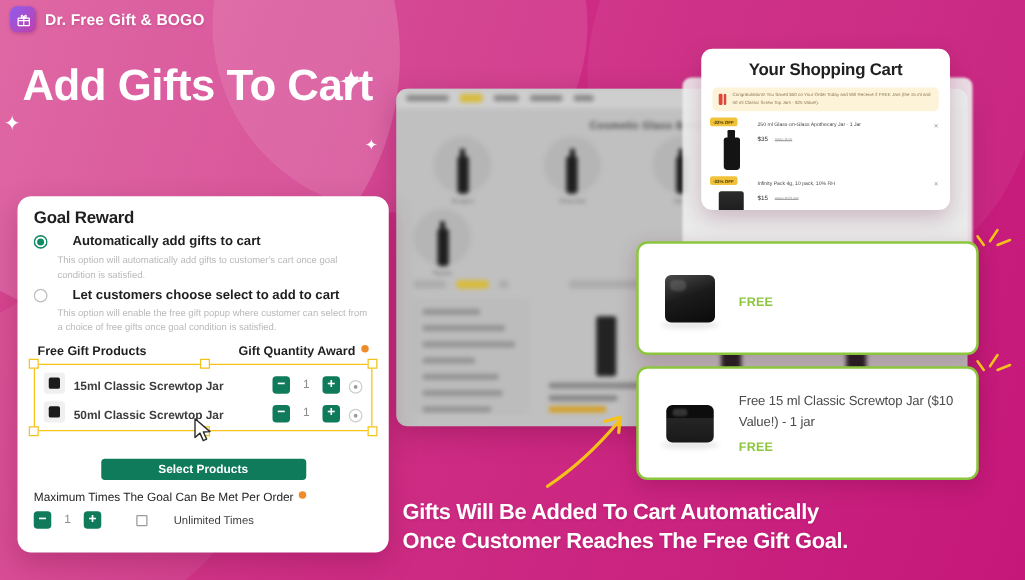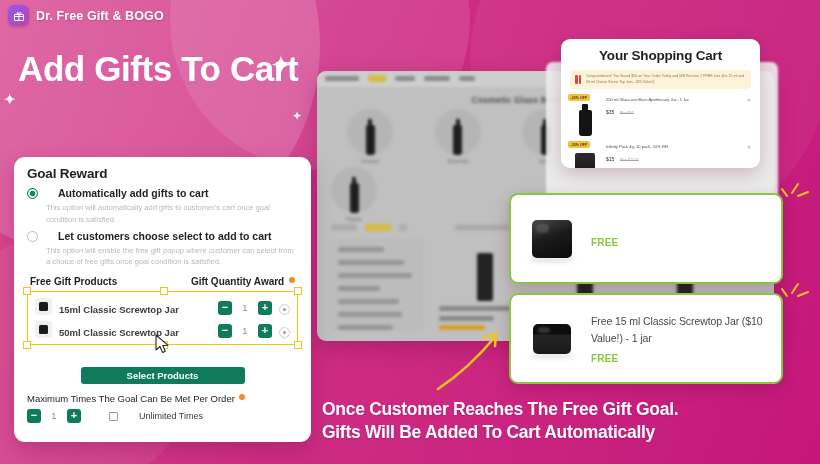--- a/index.html
+++ b/index.html
@@ -478,17 +478,17 @@
   </div>
 
   <div class="arrow">
     <svg width="80" height="70" viewBox="0 0 80 70" fill="none" stroke="#f5c21a" stroke-width="2.6" stroke-linecap="round">
       <path d="M3 64 C18 54 40 36 60 12"></path>
       <path d="M49 12 L61 9 L60 21"></path>
     </svg>
   </div>
 
   <div class="caption">
+    <div>Gifts Will Be Added To Cart Automatically</div>
     <div>Once Customer Reaches The Free Gift Goal.</div>
-    <div>Gifts Will Be Added To Cart Automatically</div>
   </div>
 
 </div>
 
 </body></html>

